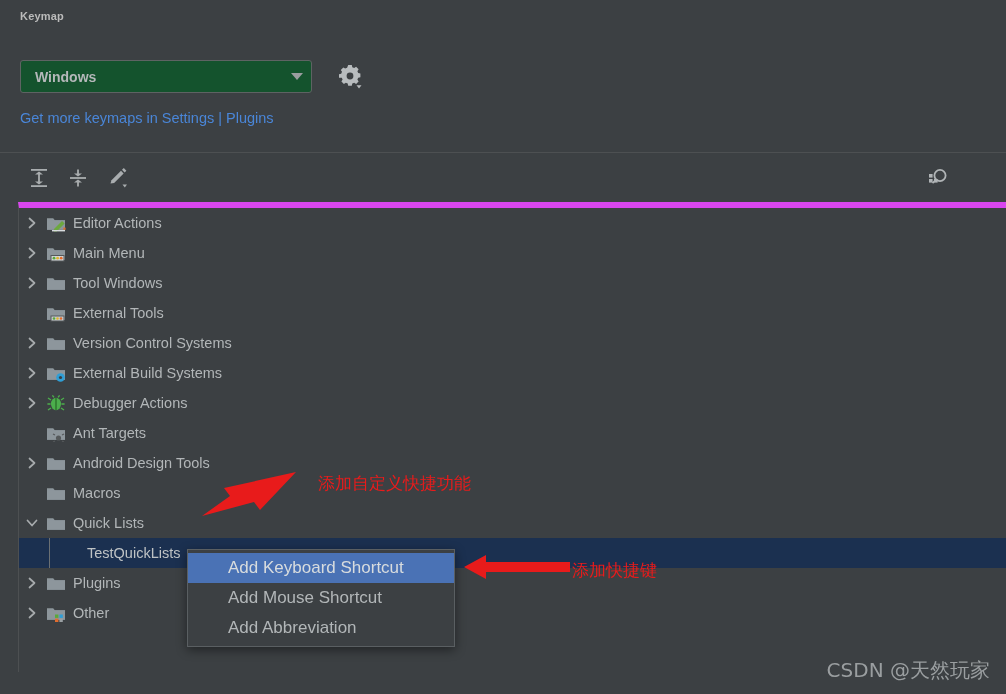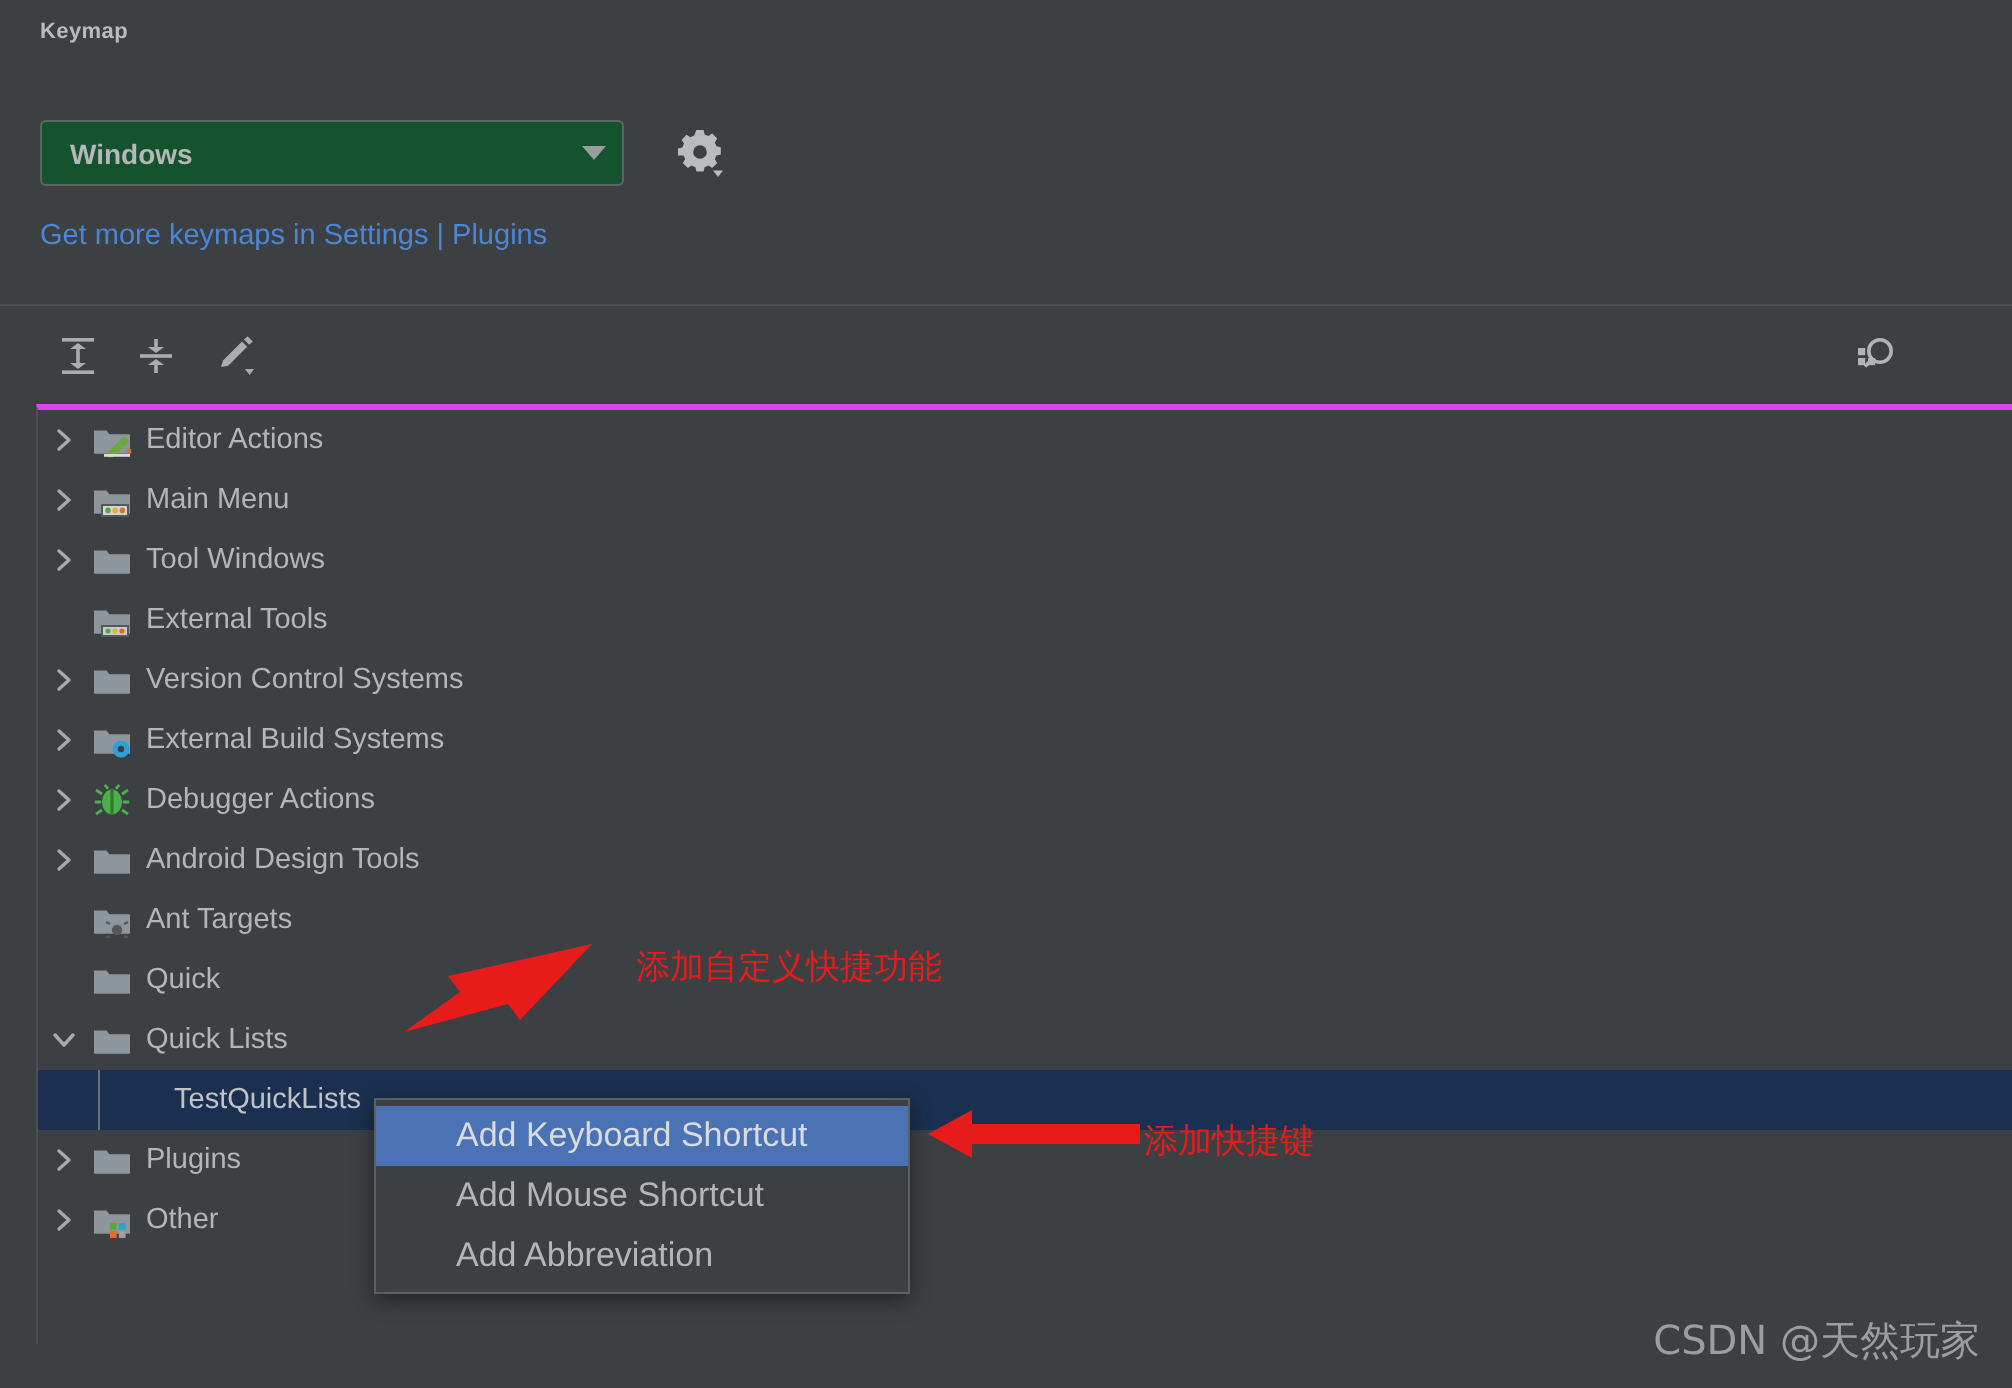--- a/index.html
+++ b/index.html
@@ -93,21 +93,21 @@
     display: flex; align-items: center; justify-content: center;
     cursor: pointer;
   }
 
   
   .tree {
     position: absolute; left: 18px; top: 202px;
     width: 988px; height: 470px;
     background: #3c4043;
     border-left: 1px solid #4d5052;
-    border-top: 3px solid #d946ef;
+    border-top: 6px solid #d946ef;
     overflow: hidden;
   }
   .tree-row {
     position: relative;
     height: 30px;
     display: flex; align-items: center;
     cursor: pointer;
     white-space: nowrap;
   }
   .tree-row.selected { background: #1b3050; }
@@ -351,54 +351,54 @@
           <svg width="20" height="18" viewBox="0 0 20 18">
             <ellipse cx="10" cy="10" rx="5" ry="6.2" fill="#4cae4c"></ellipse>
             <rect x="9.2" y="4" width="1.6" height="12" fill="#2f7a2f"></rect>
             <path d="M5 6L2 4M15 6l3-2M4.6 10H1.4M15.4 10h3.2M5 14l-3 2M15 14l3 2" stroke="#4cae4c" stroke-width="1.4"></path>
             <path d="M8 3.4l-1.6-2M12 3.4l1.6-2" stroke="#4cae4c" stroke-width="1.4"></path>
           </svg>
         </span>
         <span class="node-label">Debugger Actions</span>
       </div>
       <div class="tree-row">
-        <span class="twisty">
-          <svg width="12" height="12" viewBox="0 0 12 12">
-            <path d="M3.5 1.5L8.5 6l-5 4.5" fill="none" stroke="#a7abad" stroke-width="1.7" stroke-linecap="round" stroke-linejoin="round"></path>
-          </svg>
-        </span>
-        <span class="node-icon">
-          <svg width="20" height="17" viewBox="0 0 20 17">
-            <path d="M1 3.2h6.2l1.6 2.1H19v9.5H1z" fill="#8d969c"></path>
-            <path d="M1 5.3h18v9.4H1z" fill="#8d969c"></path>
-          </svg>
-        </span>
-        <span class="node-label">Android Design Tools</span>
-      </div>
-      <div class="tree-row">
         <span class="twisty"></span>
         <span class="node-icon">
           <svg width="20" height="17" viewBox="0 0 20 17">
             <path d="M1 3.2h6.2l1.6 2.1H19v9.5H1z" fill="#8d969c"></path>
             <path d="M1 5.3h18v9.4H1z" fill="#8d969c"></path>
             <circle cx="12.5" cy="13" r="2.6" fill="#55595b"></circle>
             <path d="M9 10l-2-1M16 10l2-1M9 16l-2 1M16 16l2 1" stroke="#55595b" stroke-width="1.2"></path>
           </svg>
         </span>
         <span class="node-label">Ant Targets</span>
       </div>
       <div class="tree-row">
+        <span class="twisty">
+          <svg width="12" height="12" viewBox="0 0 12 12">
+            <path d="M3.5 1.5L8.5 6l-5 4.5" fill="none" stroke="#a7abad" stroke-width="1.7" stroke-linecap="round" stroke-linejoin="round"></path>
+          </svg>
+        </span>
+        <span class="node-icon">
+          <svg width="20" height="17" viewBox="0 0 20 17">
+            <path d="M1 3.2h6.2l1.6 2.1H19v9.5H1z" fill="#8d969c"></path>
+            <path d="M1 5.3h18v9.4H1z" fill="#8d969c"></path>
+          </svg>
+        </span>
+        <span class="node-label">Android Design Tools</span>
+      </div>
+      <div class="tree-row">
         <span class="twisty"></span>
         <span class="node-icon">
           <svg width="20" height="17" viewBox="0 0 20 17">
             <path d="M1 3.2h6.2l1.6 2.1H19v9.5H1z" fill="#8d969c"></path>
             <path d="M1 5.3h18v9.4H1z" fill="#8d969c"></path>
           </svg>
         </span>
-        <span class="node-label">Quick</span>
+        <span class="node-label">Macros</span>
       </div>
       <div class="tree-row">
         <span class="twisty">
           <svg width="12" height="12" viewBox="0 0 12 12">
             <path d="M1.5 3.5L6 8.5l4.5-5" fill="none" stroke="#a7abad" stroke-width="1.7" stroke-linecap="round" stroke-linejoin="round"></path>
           </svg>
         </span>
         <span class="node-icon">
           <svg width="20" height="17" viewBox="0 0 20 17">
             <path d="M1 3.2h6.2l1.6 2.1H19v9.5H1z" fill="#8d969c"></path>

